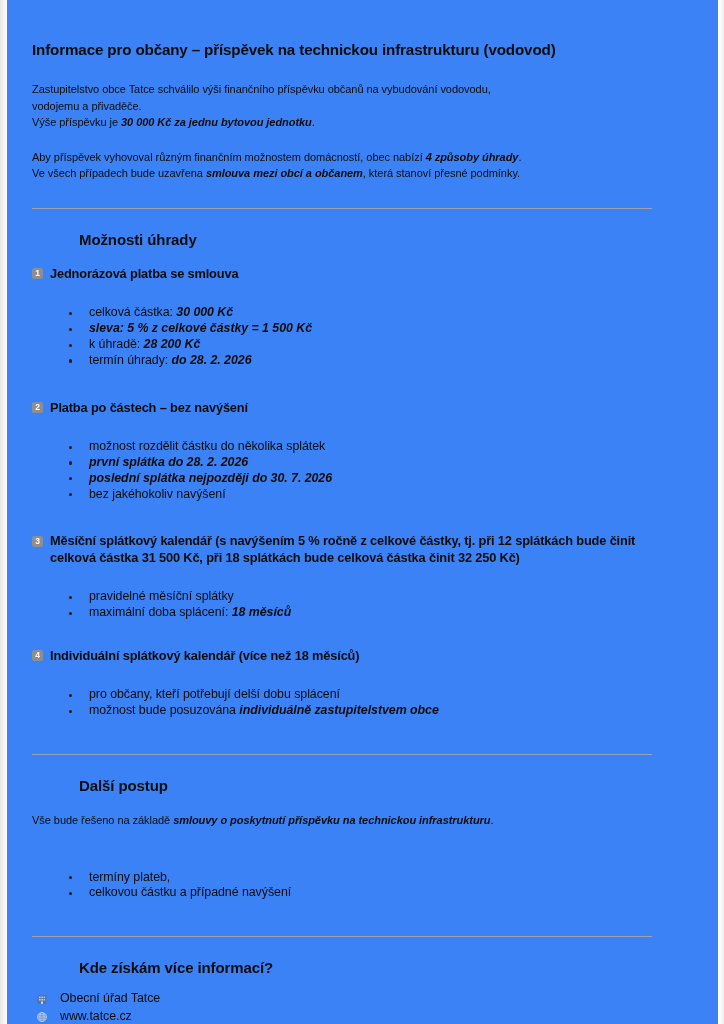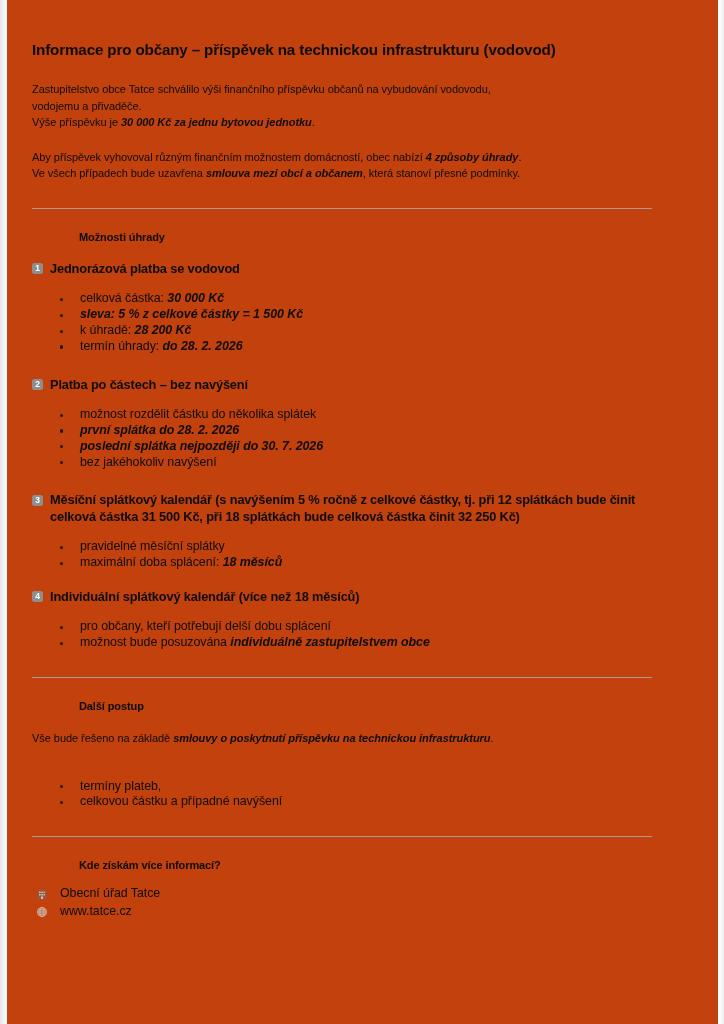--- a/index.html
+++ b/index.html
@@ -14,21 +14,21 @@
     overflow: hidden;
     font-family: "Liberation Sans", sans-serif;
     color: #0d0d0d;
     -webkit-font-smoothing: antialiased;
   }
 
   
   .page {
     position: absolute;
     inset: 0;
-    background: #c2410c;
+    background: #3b82f6;
   }
   .page::before {
     
     content: "";
     position: absolute;
     left: 0; top: 0; bottom: 0;
     width: 7px;
     background: linear-gradient(to right, #e6e6e6 0%, #f4f4f4 55%, #fdfdfd 100%);
     pointer-events: none;
   }
@@ -72,21 +72,21 @@
 
   hr.rule {
     border: 0;
     border-top: 1px solid #a9a9a9;
     margin: 0;
     width: 620px;
     opacity: 0.85;
   }
 
   h2.section-head {
-    font-size: 11px;
+    font-size: 15px;
     font-weight: bold;
     margin: 0;
     letter-spacing: -0.1px;
     padding-left: 47px;
   }
 
   .option {
     display: block;
   }
   .option-head {
@@ -109,21 +109,21 @@
     color: #ffffff;
     font-size: 8.5px;
     font-weight: bold;
     line-height: 11px;
     text-align: center;
     font-family: "Liberation Sans", sans-serif;
   }
 
   ul.bullets {
     list-style: none;
-    margin: 0;
+    margin: 9px;
     padding: 0;
   }
   ul.bullets li {
     position: relative;
     font-size: 12.4px;
     line-height: 15.8px;
     padding-left: 48px;
     letter-spacing: -0.05px;
   }
   ul.bullets li::before {
@@ -187,21 +187,21 @@
     <div class="gap-26"></div>
     <hr class="rule">
     <div class="gap-22"></div>
 
     <h2 class="section-head">Možnosti úhrady</h2>
 
     <div class="gap-18"></div>
 
     <div class="option">
       <span class="option-head">
-        <span class="keycap">1</span><span>Jednorázová platba se vodovod</span>
+        <span class="keycap">1</span><span>Jednorázová platba se smlouva</span>
       </span>
       <div class="gap-14"></div>
       <ul class="bullets">
         <li><span>celková částka: </span><b>30 000 Kč</b></li>
         <li><span></span><b>sleva: 5 % z celkové částky = 1 500 Kč</b></li>
         <li><span>k úhradě: </span><b>28 200 Kč</b></li>
         <li><span>termín úhrady: </span><b>do 28. 2. 2026</b></li>
       </ul>
     </div>
 

